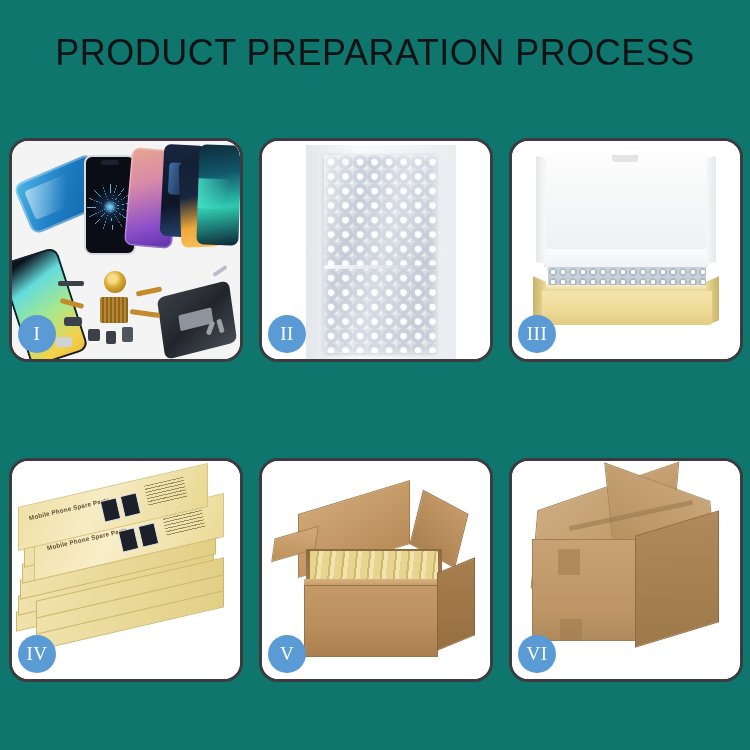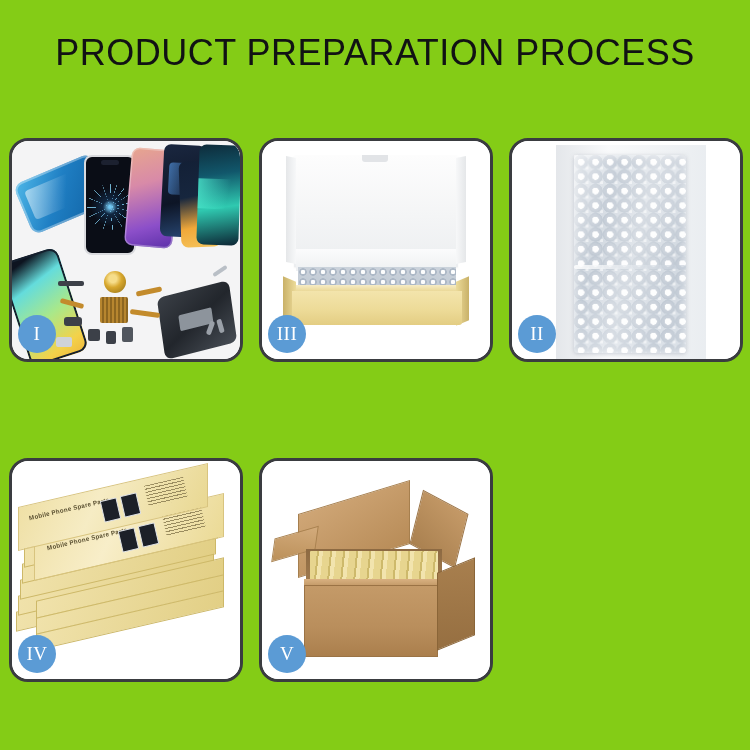--- a/index.html
+++ b/index.html
@@ -5,21 +5,21 @@
   * { box-sizing: border-box; margin: 0; padding: 0; }
   html, body {
     width: 750px; height: 750px;
     background: #ffffff;
     font-family: "Liberation Sans", sans-serif;
     overflow: hidden;
   }
   #page {
     position: relative;
     width: 750px; height: 750px;
-    background: #84cc16;
+    background: #0f766e;
   }
 
   
   #header { position: absolute; top: 0; left: 0; width: 750px; height: 128px; }
   #title {
     position: absolute; top: 32px; left: 0; width: 750px;
     text-align: center;
     font-size: 36px;
     font-weight: 400;
     letter-spacing: 0.5px;
@@ -429,39 +429,39 @@
         <div class="flexcable" style="left:118px; top:170px; width:30px; height:5px; transform:rotate(8deg);"></div>
         <div class="flexcable" style="left:48px; top:160px; width:24px; height:5px; transform:rotate(15deg);"></div>
         <div class="part" style="left:196px; top:180px; width:5px; height:14px; background:#9aa0a8; border-radius:2px; transform:rotate(20deg);"></div>
         <div class="part" style="left:206px; top:178px; width:5px; height:14px; background:#9aa0a8; border-radius:2px; transform:rotate(-16deg);"></div>
         <div class="part" style="left:200px; top:128px; width:16px; height:4px; background:#b9bfc6; border-radius:2px; transform:rotate(-34deg);"></div>
         <div class="badge">I</div>
       </div>
     </div>
 
     <div class="panel">
+      <div class="panel-inner p2">
+        <div class="bw-shadow"></div>
+        <div class="bw"></div>
+        <div class="bw-seam"></div>
+        <div class="badge">II</div>
+      </div>
+    </div>
+
+    <div class="panel">
       <div class="panel-inner p3">
         <div class="b3-lid"></div>
         <div class="b3-notch"></div>
         <div class="b3-foam"></div>
         <div class="b3-bubble"></div>
         <div class="b3-rim"></div>
         <div class="b3-lipL"></div>
         <div class="b3-lipR"></div>
         <div class="b3-front"></div>
         <div class="badge">III</div>
-      </div>
-    </div>
-
-    <div class="panel">
-      <div class="panel-inner p2">
-        <div class="bw-shadow"></div>
-        <div class="bw"></div>
-        <div class="bw-seam"></div>
-        <div class="badge">II</div>
       </div>
     </div>
 
     <div class="panel">
       <div class="panel-inner p4">
 
         <div class="st st-slab" style="left:4px; top:128px; width:196px; height:20px; transform:skewY(-13deg);"></div>
         <div class="st st-slab" style="left:6px; top:112px; width:196px; height:20px; transform:skewY(-13deg);"></div>
         <div class="st st-slab" style="left:8px; top:96px; width:196px; height:20px; transform:skewY(-13deg);"></div>
         <div class="st st-slab" style="left:10px; top:80px; width:196px; height:20px; transform:skewY(-13deg);"></div>
@@ -494,15 +494,27 @@
         <div class="c5-lflap"></div>
         <div class="c5-inner"></div>
         <div class="c5-goods"></div>
         <div class="c5-rim"></div>
         <div class="c5-front"></div>
         <div class="c5-right"></div>
         <div class="badge">V</div>
       </div>
     </div>
 
+    <div class="panel">
+      <div class="panel-inner p6">
+        <div class="c6-top"></div>
+        <div class="c6-top2"></div>
+        <div class="c6-seam"></div>
+        <div class="c6-left"></div>
+        <div class="c6-right"></div>
+        <div class="c6-tape1"></div>
+        <div class="c6-tape2"></div>
+        <div class="badge">VI</div>
+      </div>
+    </div>
 
   </div>
 </div>
 
 </body></html>

